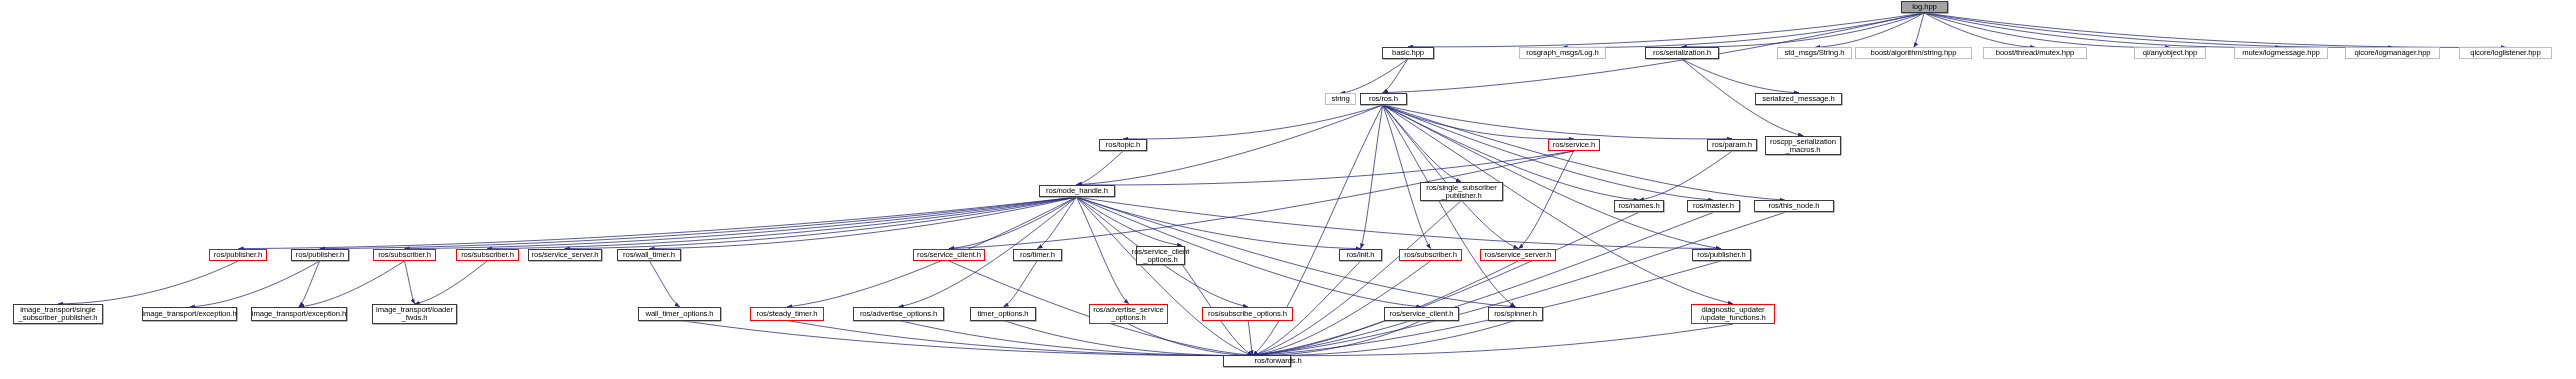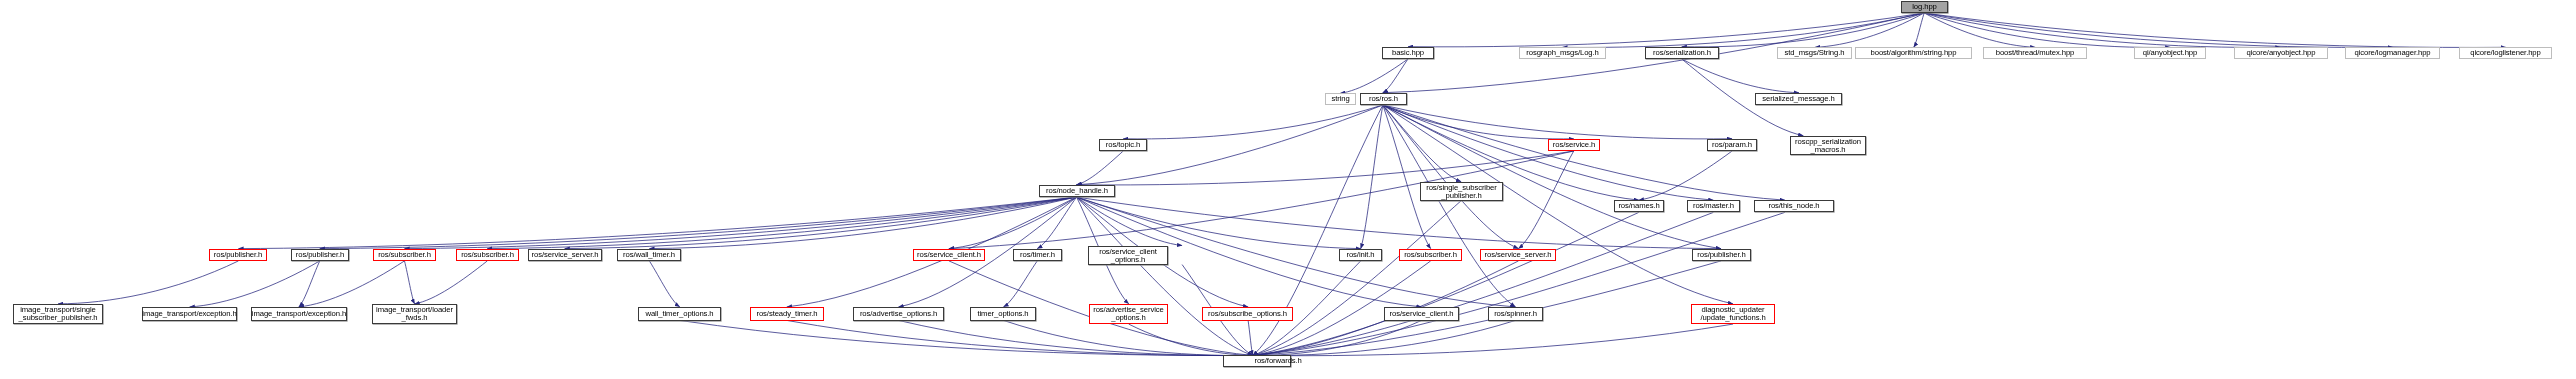--- a/index.html
+++ b/index.html
@@ -152,46 +152,46 @@
   </svg>
   <div id="nodes-group">
       <div class="gnode root" style="left: 1901px; top: 0.6px; width: 47px; height: 12.3px;"><span>log.hpp</span></div>
       <div class="gnode solid" style="left: 1382px; top: 47px; width: 52px; height: 12.3px;"><span>basic.hpp</span></div>
       <div class="gnode grayline" style="left: 1519px; top: 47px; width: 87px; height: 11.7px;"><span>rosgraph_msgs/Log.h</span></div>
       <div class="gnode solid" style="left: 1645px; top: 47px; width: 74px; height: 12.3px;"><span>ros/serialization.h</span></div>
       <div class="gnode grayline" style="left: 1777px; top: 47px; width: 75px; height: 11.7px;"><span>std_msgs/String.h</span></div>
       <div class="gnode grayline" style="left: 1855px; top: 47px; width: 117px; height: 11.7px;"><span>boost/algorithm/string.hpp</span></div>
       <div class="gnode grayline" style="left: 1983px; top: 47px; width: 104px; height: 11.7px;"><span>boost/thread/mutex.hpp</span></div>
       <div class="gnode grayline" style="left: 2134px; top: 47px; width: 72px; height: 11.7px;"><span>qi/anyobject.hpp</span></div>
-      <div class="gnode grayline" style="left: 2234px; top: 47px; width: 94px; height: 11.7px;"><span>qicore/anyobject.hpp</span></div>
+      <div class="gnode grayline" style="left: 2234px; top: 47px; width: 94px; height: 11.7px;"><span>mutex/logmessage.hpp</span></div>
       <div class="gnode grayline" style="left: 2345px; top: 47px; width: 95px; height: 11.7px;"><span>qicore/logmanager.hpp</span></div>
       <div class="gnode grayline" style="left: 2459px; top: 47px; width: 93px; height: 11.7px; text-align: center;"><span>qicore/loglistener.hpp</span></div>
       <div class="gnode grayline" style="left: 1325px; top: 93px; width: 31px; height: 11.7px;"><span>string</span></div>
       <div class="gnode solid" style="left: 1360px; top: 93px; width: 47px; height: 12.3px;"><span>ros/ros.h</span></div>
       <div class="gnode solid" style="left: 1755px; top: 93px; width: 87px; height: 12.3px;"><span>serialized_message.h</span></div>
       <div class="gnode solid" style="left: 1099px; top: 139px; width: 48px; height: 12.3px;"><span>ros/topic.h</span></div>
       <div class="gnode redbox" style="left: 1548px; top: 139px; width: 52px; height: 12.3px;"><span>ros/service.h</span></div>
       <div class="gnode solid" style="left: 1707px; top: 139px; width: 50px; height: 12.3px;"><span>ros/param.h</span></div>
-      <div class="gnode solid" style="left: 1765px; top: 136px; width: 76px; height: 19px; margin-left: 25px;"><span>roscpp_serialization
+      <div class="gnode solid" style="left: 1765px; top: 136px; width: 76px; height: 19px;"><span>roscpp_serialization
 _macros.h</span></div>
       <div class="gnode solid" style="left: 1039px; top: 185px; width: 76px; height: 12.3px;"><span>ros/node_handle.h</span></div>
       <div class="gnode solid" style="left: 1420px; top: 182px; width: 83px; height: 19px;"><span>ros/single_subscriber
 _publisher.h</span></div>
       <div class="gnode solid" style="left: 1614px; top: 200px; width: 50px; height: 12.3px;"><span>ros/names.h</span></div>
       <div class="gnode solid" style="left: 1687px; top: 200px; width: 53px; height: 12.3px;"><span>ros/master.h</span></div>
       <div class="gnode solid" style="left: 1754px; top: 200px; width: 80px; height: 12.3px;"><span>ros/this_node.h</span></div>
       <div class="gnode redbox" style="left: 209px; top: 249px; width: 58px; height: 12.3px;"><span>ros/publisher.h</span></div>
       <div class="gnode solid" style="left: 291px; top: 249px; width: 58px; height: 12.3px;"><span>ros/publisher.h</span></div>
       <div class="gnode redbox" style="left: 373px; top: 249px; width: 63px; height: 12.3px;"><span>ros/subscriber.h</span></div>
       <div class="gnode redbox" style="left: 456px; top: 249px; width: 63px; height: 12.3px;"><span>ros/subscriber.h</span></div>
       <div class="gnode solid" style="left: 528px; top: 249px; width: 74px; height: 12.3px;"><span>ros/service_server.h</span></div>
       <div class="gnode solid" style="left: 617px; top: 249px; width: 64px; height: 12.3px;"><span>ros/wall_timer.h</span></div>
       <div class="gnode redbox" style="left: 913px; top: 249px; width: 72px; height: 12.3px;"><span>ros/service_client.h</span></div>
       <div class="gnode solid" style="left: 1013px; top: 249px; width: 49px; height: 12.3px;"><span>ros/timer.h</span></div>
-      <div class="gnode solid" style="left: 1088px; top: 246px; width: 80px; height: 19px;"><span>ros/service_client
+      <div class="gnode solid" style="left: 1136px; top: 246px; width: 49px; height: 19px;"><span>ros/service_client
 _options.h</span></div>
       <div class="gnode solid" style="left: 1339px; top: 249px; width: 43px; height: 12.3px;"><span>ros/init.h</span></div>
       <div class="gnode redbox" style="left: 1399px; top: 249px; width: 63px; height: 12.3px;"><span>ros/subscriber.h</span></div>
       <div class="gnode redbox" style="left: 1480px; top: 249px; width: 76px; height: 12.3px;"><span>ros/service_server.h</span></div>
       <div class="gnode solid" style="left: 1692px; top: 249px; width: 59px; height: 12.3px;"><span>ros/publisher.h</span></div>
       <div class="gnode solid" style="left: 13px; top: 304px; width: 90px; height: 20px;"><span>image_transport/single
 _subscriber_publisher.h</span></div>
       <div class="gnode solid" style="left: 142px; top: 307px; width: 95px; height: 13.5px;"><span>image_transport/exception.h</span></div>
       <div class="gnode solid" style="left: 251px; top: 307px; width: 96px; height: 13.5px;"><span>image_transport/exception.h</span></div>
       <div class="gnode solid" style="left: 372px; top: 304px; width: 85px; height: 20px;"><span>image_transport/loader

